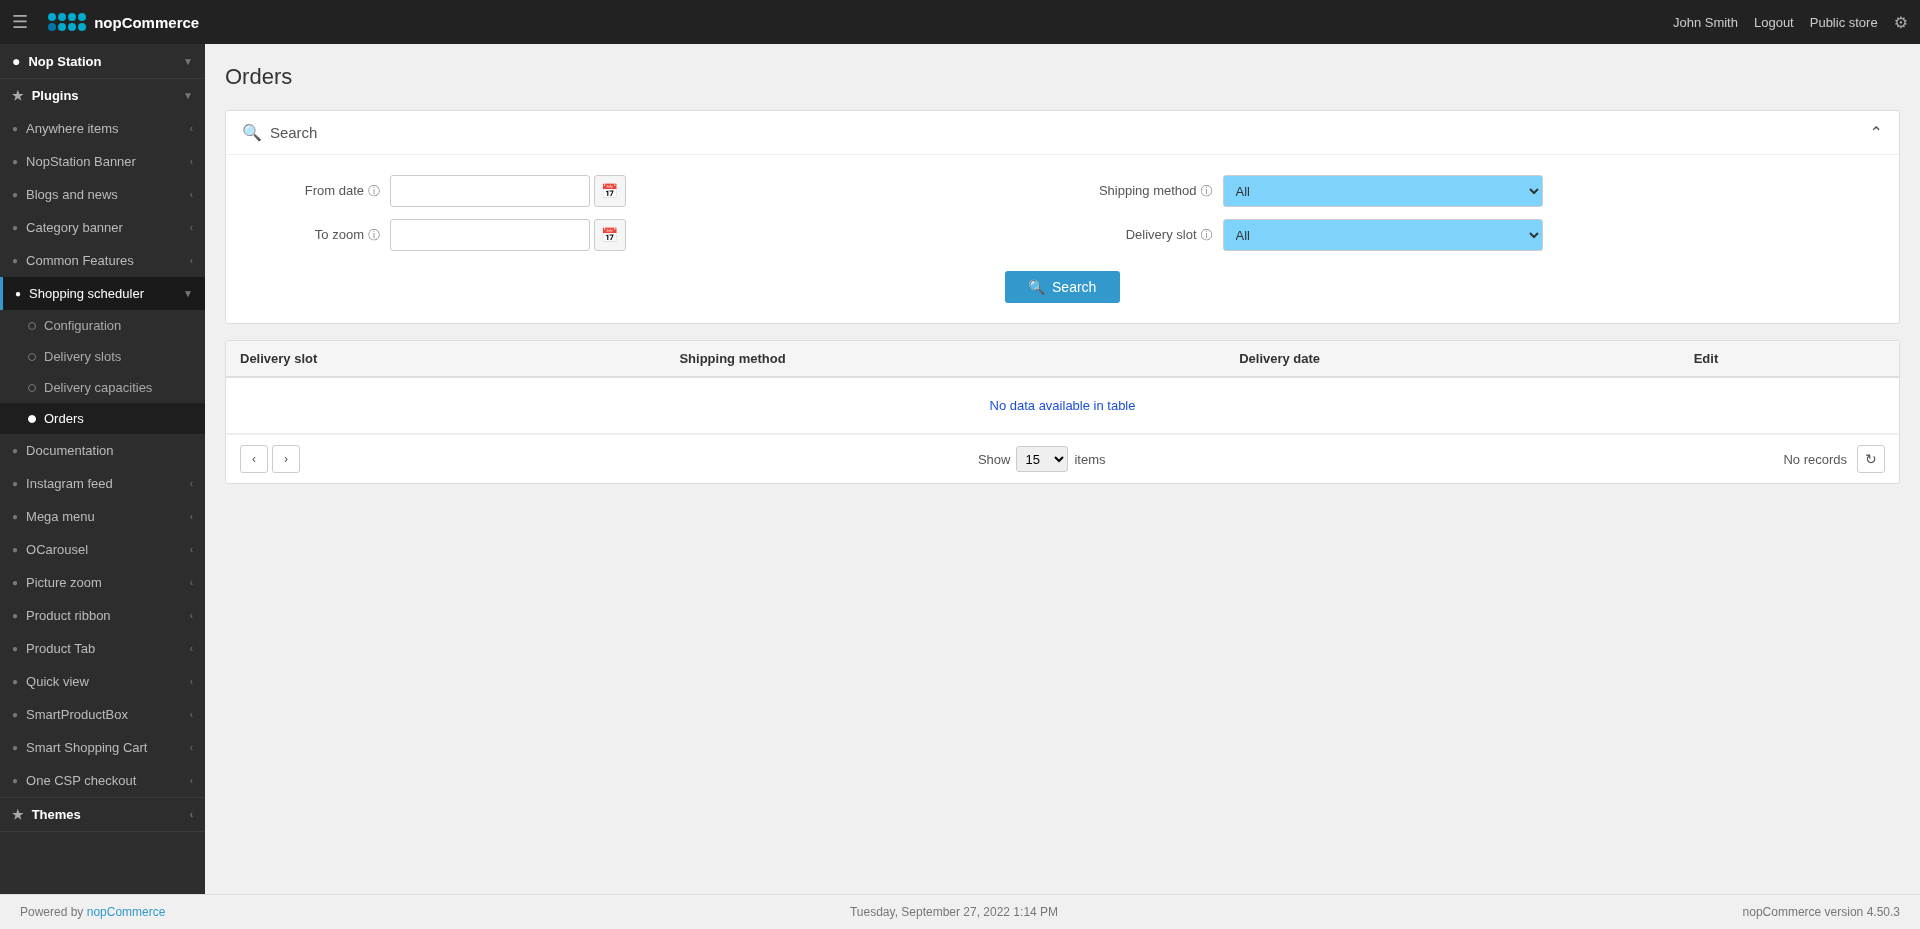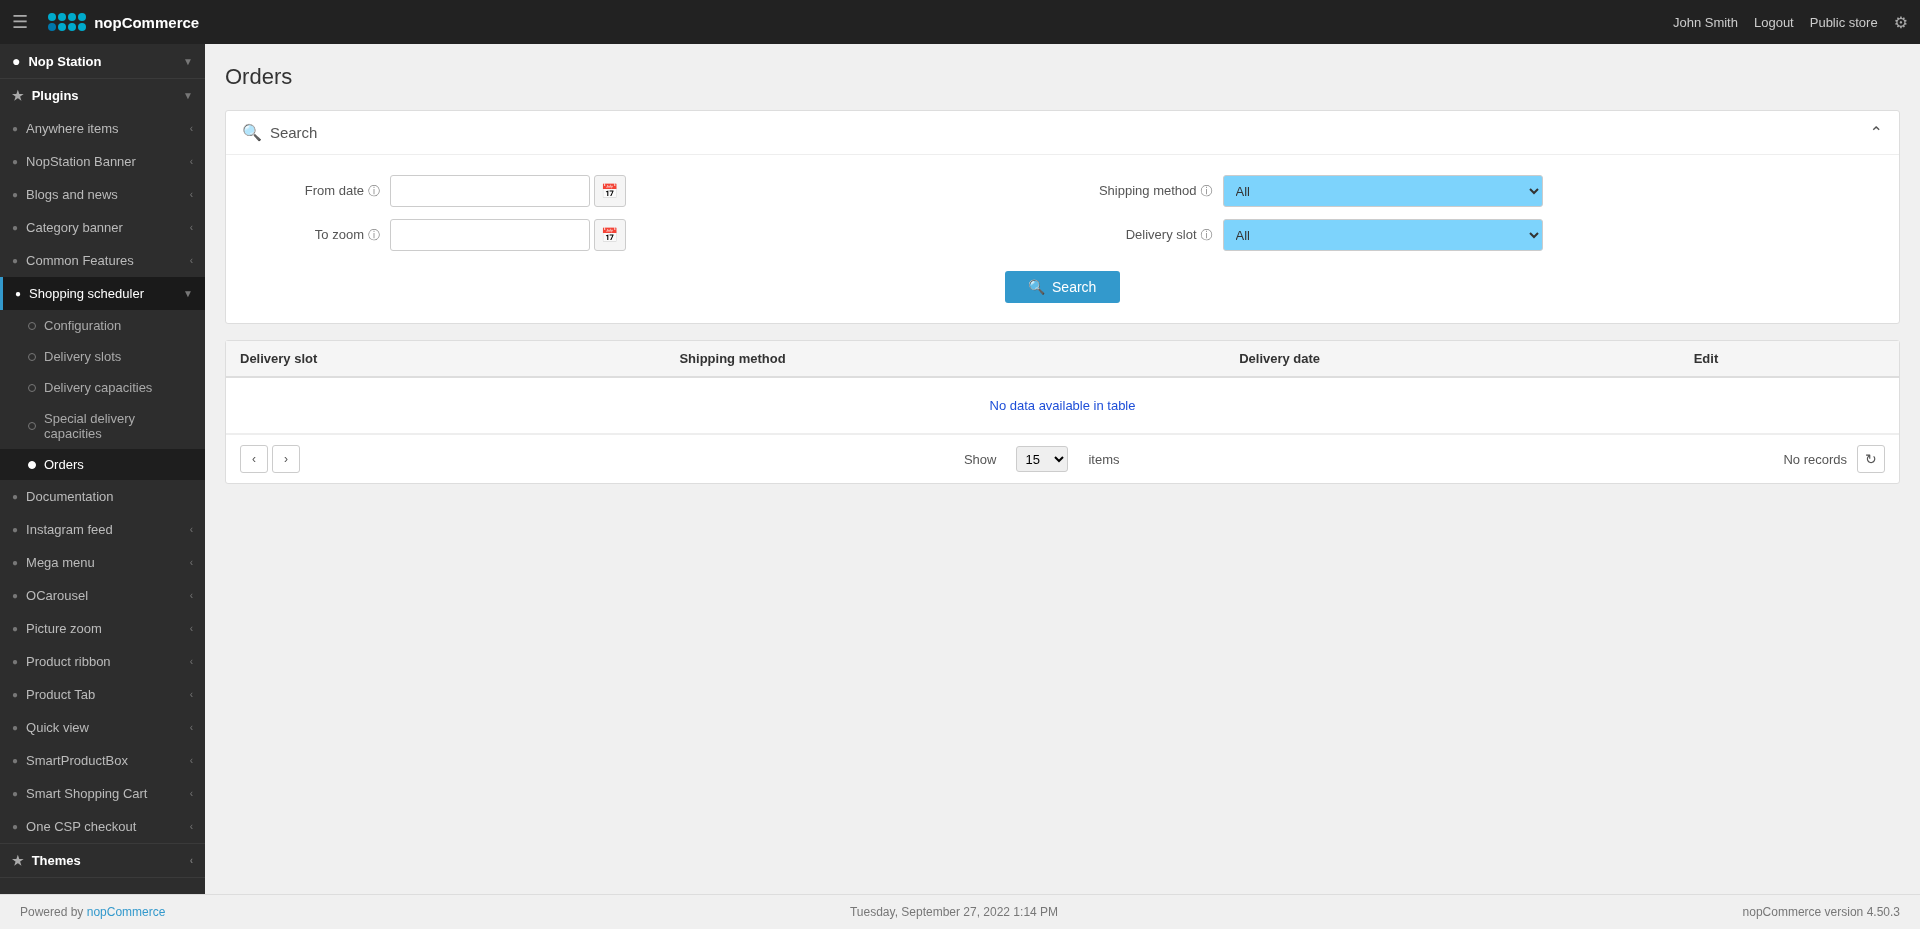--- a/index.html
+++ b/index.html
@@ -265,21 +265,21 @@
       background: #fff;
       border-radius: 3px;
       cursor: pointer;
       display: flex; align-items: center; justify-content: center;
       font-size: 12px;
       color: #555;
     }
     .show-items {
       display: flex;
       align-items: center;
-      gap: 20px;
+      gap: 6px;
       color: #555;
     }
     .items-select {
       border: 1px solid #ccc;
       border-radius: 3px;
       padding: 2px 4px;
       font-size: 13px;
       height: 26px;
     }
     .table-right-info {
@@ -404,24 +404,20 @@
         <span>Configuration</span>
       </div>
       <div class="sidebar-sub-item">
         <span class="dot-small"></span>
         <span>Delivery slots</span>
       </div>
       <div class="sidebar-sub-item">
         <span class="dot-small"></span>
         <span>Delivery capacities</span>
       </div>
-      <div class="sidebar-sub-item">
-        <span class="dot-small"></span>
-        <span>Special delivery capacities</span>
-      </div>
       <div class="sidebar-sub-item active">
         <span class="dot-small" style="background:#fff; border-color:#fff;"></span>
         <span>Orders</span>
       </div>
 
       <div class="sidebar-item">
         <span class="dot-icon">●</span>
         <span>Documentation</span>
       </div>
 

